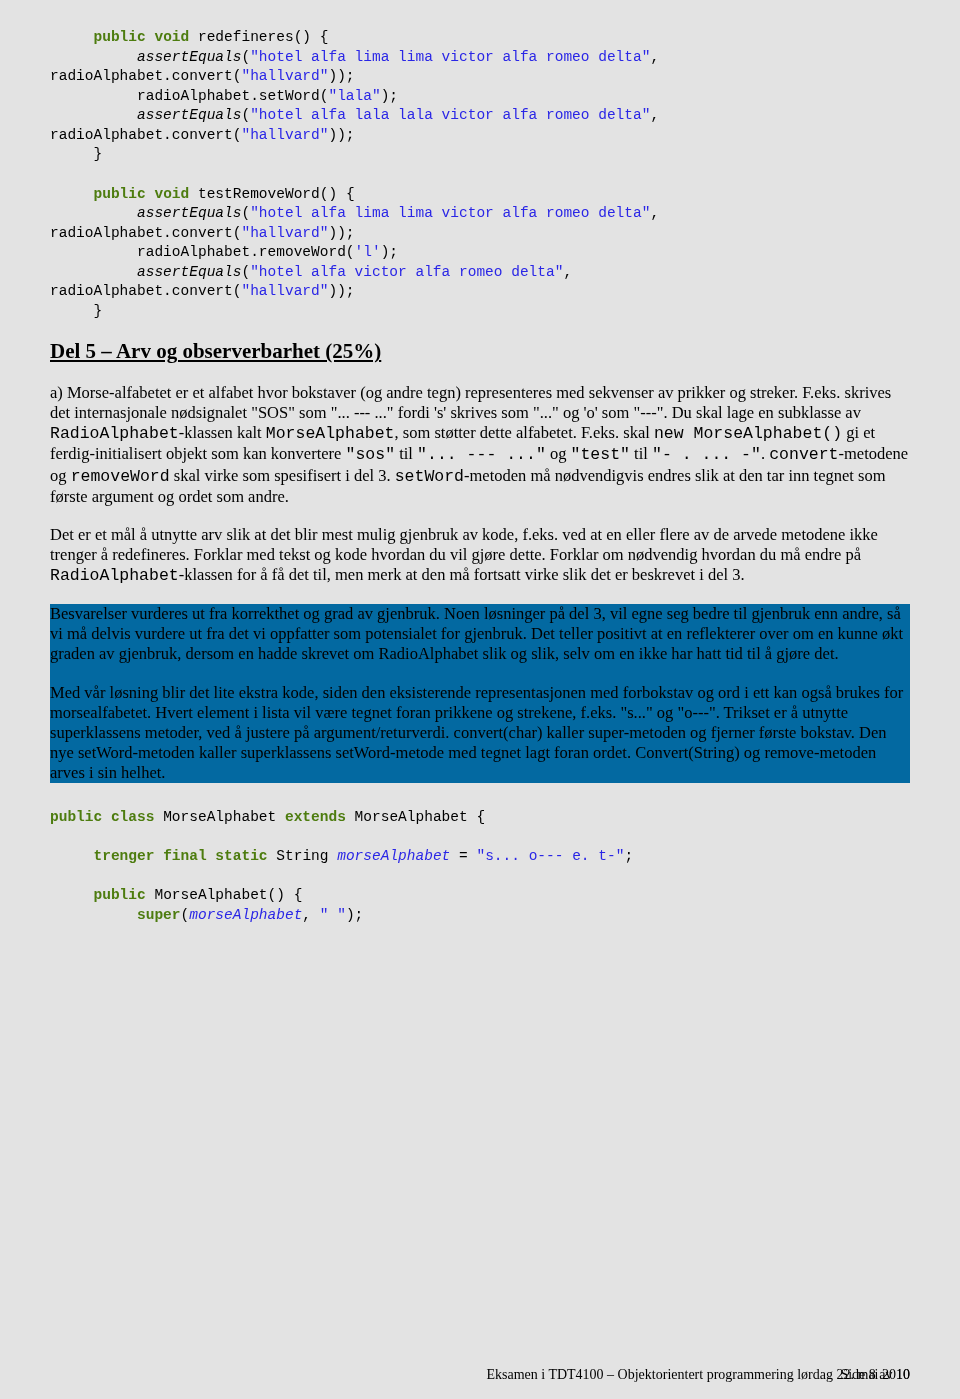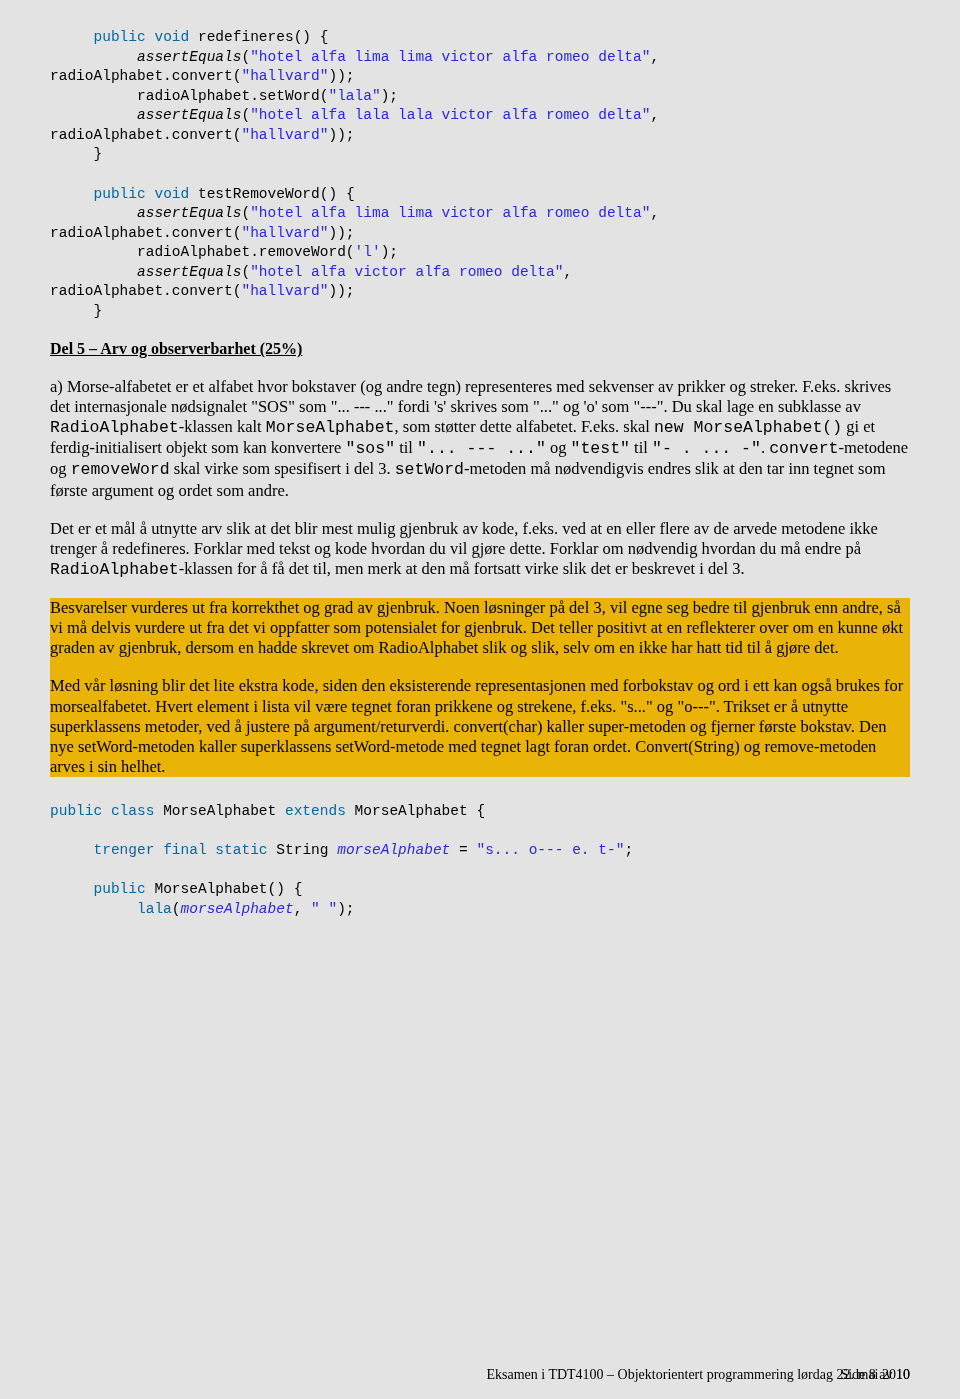--- a/index.html
+++ b/index.html
@@ -18,35 +18,35 @@
     padding: 28px 50px 20px 50px;
     position: relative;
   }
   .codeblock {
     font-family: "Courier New", Consolas, monospace;
     font-size: 14.5px;
     line-height: 1.35;
     white-space: pre-wrap;
     margin-bottom: 18px;
   }
-  .kw-red { color: #0369a1; font-weight: normal; }
+  .kw-red { color: #4d7c0f; font-weight: bold; }
   .str-blue { color: #2a26e6; }
   .italic { font-style: italic; }
 
   .section-title {
     font-weight: bold;
     text-decoration: underline;
-    font-size: 16px;
+    font-size: 21px;
     margin: 2px 0 18px 0;
   }
 
   .bodytext p { margin: 0 0 18px 0; }
 
   .highlight {
-    background: #eab308;
+    background: #0369a1;
   }
   .highlight p { margin: 0 0 18px 0; }
   .highlight p:last-child { margin-bottom: 7px; }
 
   .mono { font-family: "Courier New", Consolas, monospace; margin-top: 8px; }
 
   .footer {
     position: absolute;
     bottom: 16px;
     left: 50px;
@@ -90,20 +90,20 @@
     <p>Med vår løsning blir det lite ekstra kode, siden den eksisterende representasjonen med forbokstav og ord i ett kan også brukes for morsealfabetet. Hvert element i lista vil være tegnet foran prikkene og strekene, f.eks. "s..." og "o---". Trikset er å utnytte superklassens metoder, ved å justere på argument/returverdi. convert(char) kaller super-metoden og fjerner første bokstav. Den nye setWord-metoden kaller superklassens setWord-metode med tegnet lagt foran ordet. Convert(String) og remove-metoden arves i sin helhet.</p>
   </div>
 
   <div style="height:18px"></div>
 
   <div class="codeblock"><span class="kw-red">public</span><span> </span><span class="kw-red">class</span><span> MorseAlphabet </span><span class="kw-red">extends</span><span> MorseAlphabet {</span>
 <span></span>
 <span>     </span><span class="kw-red">trenger</span><span> </span><span class="kw-red">final</span><span> </span><span class="kw-red">static</span><span> String </span><span class="str-blue italic">morseAlphabet</span><span> = </span><span class="str-blue">"s... o--- e. t-"</span><span>;</span>
 <span></span>
 <span>     </span><span class="kw-red">public</span><span> MorseAlphabet() {</span>
-<span>          </span><span class="kw-red">lala</span><span>(</span><span class="str-blue italic">morseAlphabet</span><span>, </span><span class="str-blue">" "</span><span>);</span></div>
+<span>          </span><span class="kw-red">super</span><span>(</span><span class="str-blue italic">morseAlphabet</span><span>, </span><span class="str-blue">" "</span><span>);</span></div>
 
   <div class="footer">
     <div class="footer-left">Eksamen i TDT4100 – Objektorientert programmering lørdag 22. mai 2010</div>
     <div class="footer-right">Side 8 av 10</div>
   </div>
 
 </div>
 
 </body></html>

